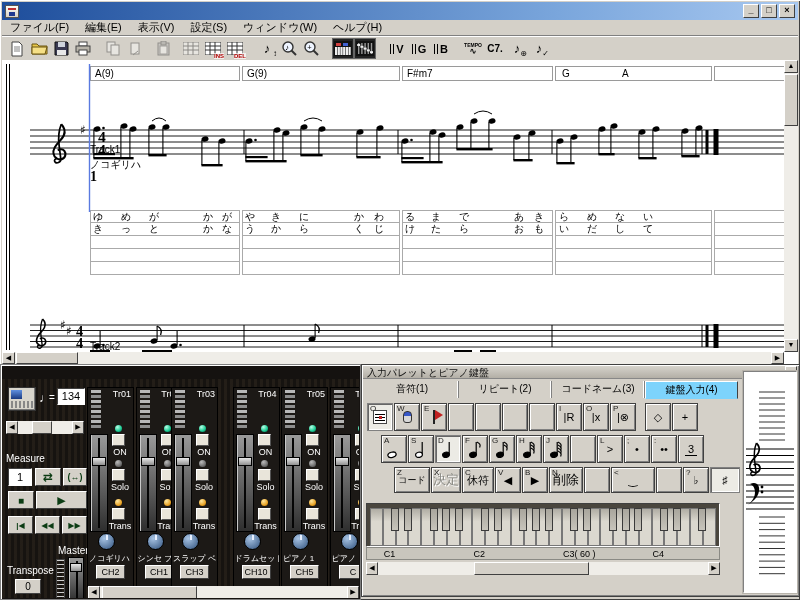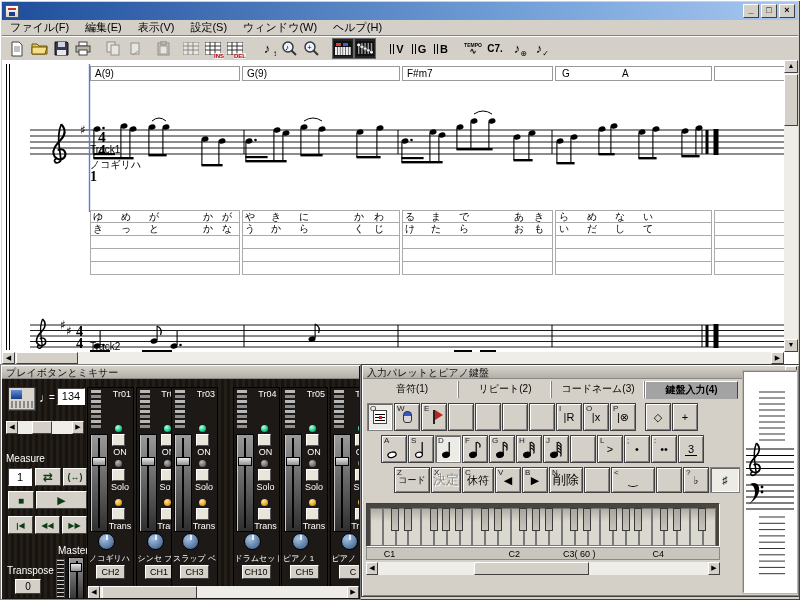--- a/index.html
+++ b/index.html
@@ -95,22 +95,22 @@
   .chbtn{position:absolute;left:9px;width:29px;height:14px;background:#d4d0c8;
     border:1px solid;border-color:#fff #404040 #404040 #fff;font-size:9px;text-align:center;line-height:12px;}
   
   .palette{position:absolute;left:361px;top:364px;width:439px;height:233px;background:#d4d0c8;
     border:1px solid #404040;box-shadow:inset 1px 1px 0 #fff,inset -1px -1px 0 #808080;}
   .pal-close{position:absolute;right:2px;top:1px;width:12px;height:11px;background:#d4d0c8;
     border:1px solid;border-color:#fff #404040 #404040 #fff;font-size:8px;line-height:9px;text-align:center;}
   .tabs{position:absolute;left:4px;top:16px;height:18px;display:flex;font-size:10px;}
   .tab{width:93px;height:17px;line-height:16px;text-align:center;border-right:1px solid #808080;
     box-shadow:inset -1px 0 0 #fff;}
-  .tab.active{border:1px solid;border-color:#fff #404040 transparent #fff;background:#a3a3a3;
-    box-shadow:none;font-weight:bold;height:18px;}
+  .tab.active{border:1px solid;border-color:#fff #404040 transparent #fff;background:#7dd3fc;
+    box-shadow:none;font-weight:normal;height:18px;}
   .prow{position:absolute;display:flex;gap:1px;}
   .pk{position:relative;width:26px;height:28px;background:#d4d0c8;border:1px solid #404040;
     box-shadow:inset 1px 1px 0 #fff,inset -1px -1px 0 #808080;
     display:flex;align-items:center;justify-content:center;font-size:11px;}
   .pk.pressed{background:#ecebe5;border-color:#808080;box-shadow:inset 1px 1px 0 #666,inset -1px -1px 0 #fff;}
   .pk.dis{color:#8a8a84;text-shadow:1px 1px 0 #fff;}
   .pk .kl{position:absolute;left:2px;top:0;font-size:8px;line-height:9px;color:#222;}
   .pk.trip span{border-bottom:1px solid #000;padding:0 3px;}
   .mouse-ic{width:9px;height:12px;border:1px solid #333;border-radius:4px 4px 3px 3px;
     background:linear-gradient(#3858c8 40%,#d8d8d8 40%);}
@@ -534,21 +534,20 @@
       <div class="sb-btn" style="left: 782px; top: 0px; width: 14px; height: 13px;">▲</div>
       <div class="sb-btn" style="left: 782px; top: 279px; width: 14px; height: 13px;">▼</div>
       <div class="sb-thumb" style="left: 782px; top: 14px; width: 14px; height: 52px;"></div>
       <div class="sb-track" style="left: 0px; top: 292px; width: 782px; height: 12px;"></div>
       <div class="sb-btn" style="left: 0px; top: 292px; width: 13px; height: 12px;">◀</div>
       <div class="sb-btn" style="left: 769px; top: 292px; width: 13px; height: 12px;">▶</div>
       <div class="sb-thumb" style="left: 14px; top: 292px; width: 62px; height: 12px;"></div>
     </div>
 
   <div class="mixer">
-    <div class="panel-title">プレイボタンとミキサー</div>
     <div class="mix-body" id="mixbody">
         <div class="mix-left">
           <div class="module-icon"></div>
           <span class="wlab" style="left: 37px; top: 12px; font-size: 12px;">♩</span>
           <span class="wlab" style="left: 47px; top: 13px;">=</span>
           <div class="tempo-box" style="left: 55px; top: 9px; width: 28px; height: 17px; line-height: 15px;">134</div>
           <div class="sb-track" style="left: 4px; top: 42px; width: 78px; height: 13px;"></div>
           <div class="sb-btn" style="left: 4px; top: 42px; width: 12px; height: 13px;">◀</div>
           <div class="sb-btn" style="left: 70px; top: 42px; width: 12px; height: 13px;">▶</div>
           <div class="sb-thumb" style="left: 30px; top: 42px; width: 20px; height: 13px;"></div>
@@ -948,21 +947,21 @@
         <div class="bkey" style="left: 216.1px;"></div>
         <div class="bkey" style="left: 241.7px;"></div>
         <div class="bkey" style="left: 254.5px;"></div>
         <div class="bkey" style="left: 267.3px;"></div>
         <div class="bkey" style="left: 292.9px;"></div>
         <div class="bkey" style="left: 305.7px;"></div>
         <div class="bkey" style="left: 331.3px;"></div>
       </div>
     <div class="kb-labels" id="kblabels">
         <span style="left: 16.8px;">C1</span>
-        <span style="left: 106.4px; margin-left: 35px;">C2</span>
+        <span style="left: 106.4px;">C2</span>
         <span style="left: 196px;">C3( 60 )</span>
         <span style="left: 285.6px;">C4</span>
       </div>
     <div id="kbscroll" style="position: absolute; left: 4px; top: 197px; width: 354px; height: 13px;">
         <div class="sb-track" style="left: 0px; top: 0px; width: 354px; height: 13px;"></div>
         <div class="sb-btn" style="left: 0px; top: 0px; width: 12px; height: 13px;">◀</div>
         <div class="sb-btn" style="left: 342px; top: 0px; width: 12px; height: 13px;">▶</div>
         <div class="sb-thumb" style="left: 108px; top: 0px; width: 115px; height: 13px;"></div>
       </div>
     <div class="ministaff" id="ministaff"><svg width="52" height="220" viewBox="0 0 52 220">

